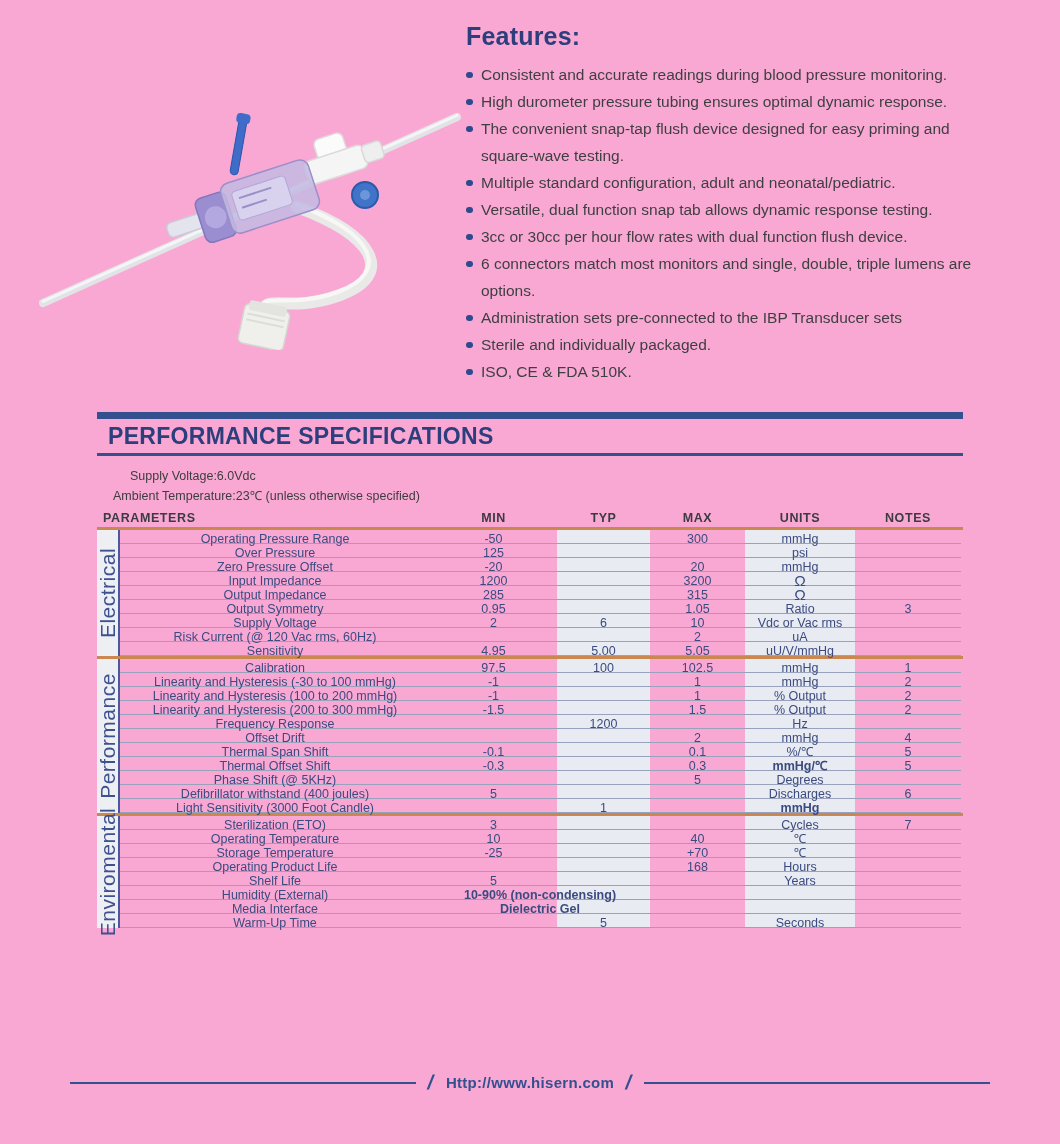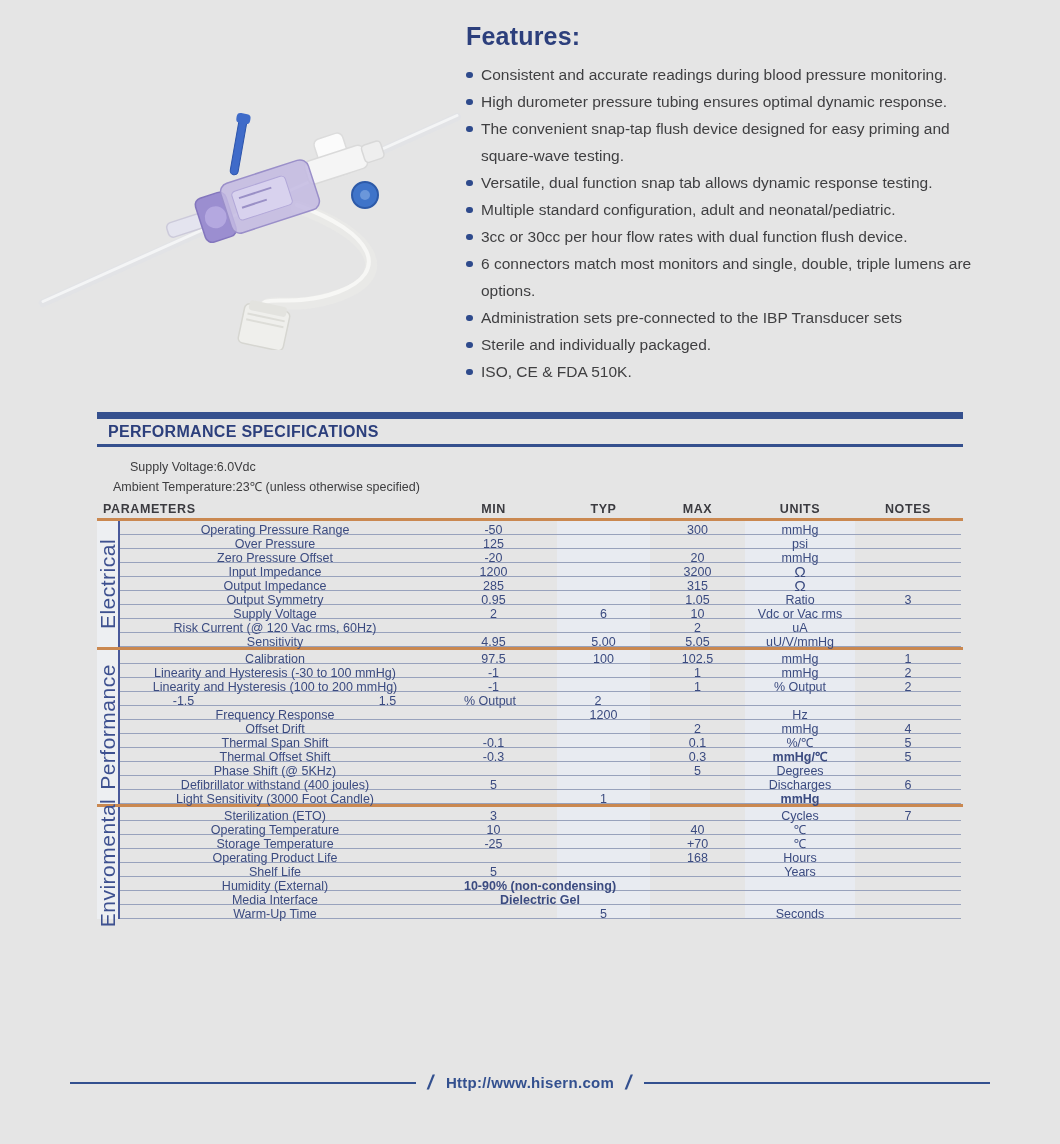--- a/index.html
+++ b/index.html
@@ -1,34 +1,34 @@
 <!DOCTYPE html>
 <html><head>
 <meta charset="utf-8">
 <style>
   * { margin:0; padding:0; box-sizing:border-box; }
   html,body { background:#ffffff; }
   body { font-family:"Liberation Sans", sans-serif; }
-  .page { position:relative; width:1060px; height:1144px; background:#e5e5e5; overflow:hidden; }
+  .page { position:relative; width:1060px; height:1144px; background:#f9a8d4; overflow:hidden; }
 
   
   .product-photo { position:absolute; left:35px; top:55px; width:430px; height:295px; }
 
   
   .features { position:absolute; left:466px; top:22px; width:527px; }
   .features h2 { font-size:25px; font-weight:bold; color:#2c3f7c; margin-bottom:10px; letter-spacing:.2px; }
   .features ul { list-style:none; }
   .features li { position:relative; padding-left:15px; font-size:15.5px; line-height:27px; color:#3f3f41; }
   .features li::before { content:''; position:absolute; left:0; top:10.5px; width:6.5px; height:6.5px;
     border-radius:50%; background:#2e4a8c; }
 
   
   .specs { position:absolute; left:97px; top:412px; width:866px; }
   .bar-top { height:7px; background:#35508e; }
-  .specs h3 { font-size:16px; font-weight:600; color:#2c3f7c; padding:4px 0 3px 11px; letter-spacing:.3px; }
+  .specs h3 { font-size:23px; font-weight:600; color:#2c3f7c; padding:4px 0 3px 11px; letter-spacing:.3px; }
   .bar-under { height:3px; background:#35508e; }
   .cond { margin:3px 0 2px 16px; font-size:12.5px; color:#3d3d3f; line-height:17px; }
   .cond:first-of-type { margin-top:12px;margin-left:33px; }
 
   .thead { display:flex; align-items:center; height:21px; margin-top:4px;
     border-bottom:3px solid #ca8850; font-weight:bold; font-size:12.5px;
     color:#3b3b40; letter-spacing:.6px; }
   .thead .th { text-align:center; }
   .thead .th.first { text-align:left; padding-left:6px; }
 
@@ -107,22 +107,22 @@
       <rect x="195" y="58" width="14" height="10" rx="4" fill="#3f6bc9"></rect>
     </g>
   </svg>
 
   <section class="features">
     <h2>Features:</h2>
     <ul id="features-list">
         <li>Consistent and accurate readings during blood pressure monitoring.</li>
         <li>High durometer pressure tubing ensures optimal dynamic response.</li>
         <li>The convenient snap-tap flush device designed for easy priming and square-wave testing.</li>
+        <li>Multiple standard configuration, adult and neonatal/pediatric.</li>
         <li>Versatile, dual function snap tab allows dynamic response testing.</li>
-        <li>Multiple standard configuration, adult and neonatal/pediatric.</li>
         <li>3cc or 30cc per hour flow rates with dual function flush device.</li>
         <li>6 connectors match most monitors and single, double, triple lumens are options.</li>
         <li>Administration sets pre-connected to the IBP Transducer sets</li>
         <li>Sterile and individually packaged.</li>
         <li>ISO, CE &amp; FDA 510K.</li>
       </ul>
   </section>
 
   <section class="specs">
     <div class="bar-top"></div>
@@ -241,20 +241,21 @@
             </div>
             <div class="row">
               <div class="c cell-p">Linearity and Hysteresis (100 to 200 mmHg)</div>
               <div class="c cell-min">-1</div>
               <div class="c cell-typ"></div>
               <div class="c cell-max">1</div>
               <div class="c cell-units">% Output</div>
               <div class="c cell-notes">2</div>
             </div>
             <div class="row">
+              <div class="c cell-p">Linearity and Hysteresis (200 to 300 mmHg)</div>
               <div class="c cell-min">-1.5</div>
               <div class="c cell-typ"></div>
               <div class="c cell-max">1.5</div>
               <div class="c cell-units">% Output</div>
               <div class="c cell-notes">2</div>
             </div>
             <div class="row">
               <div class="c cell-p">Frequency Response</div>
               <div class="c cell-min"></div>
               <div class="c cell-typ">1200</div>

